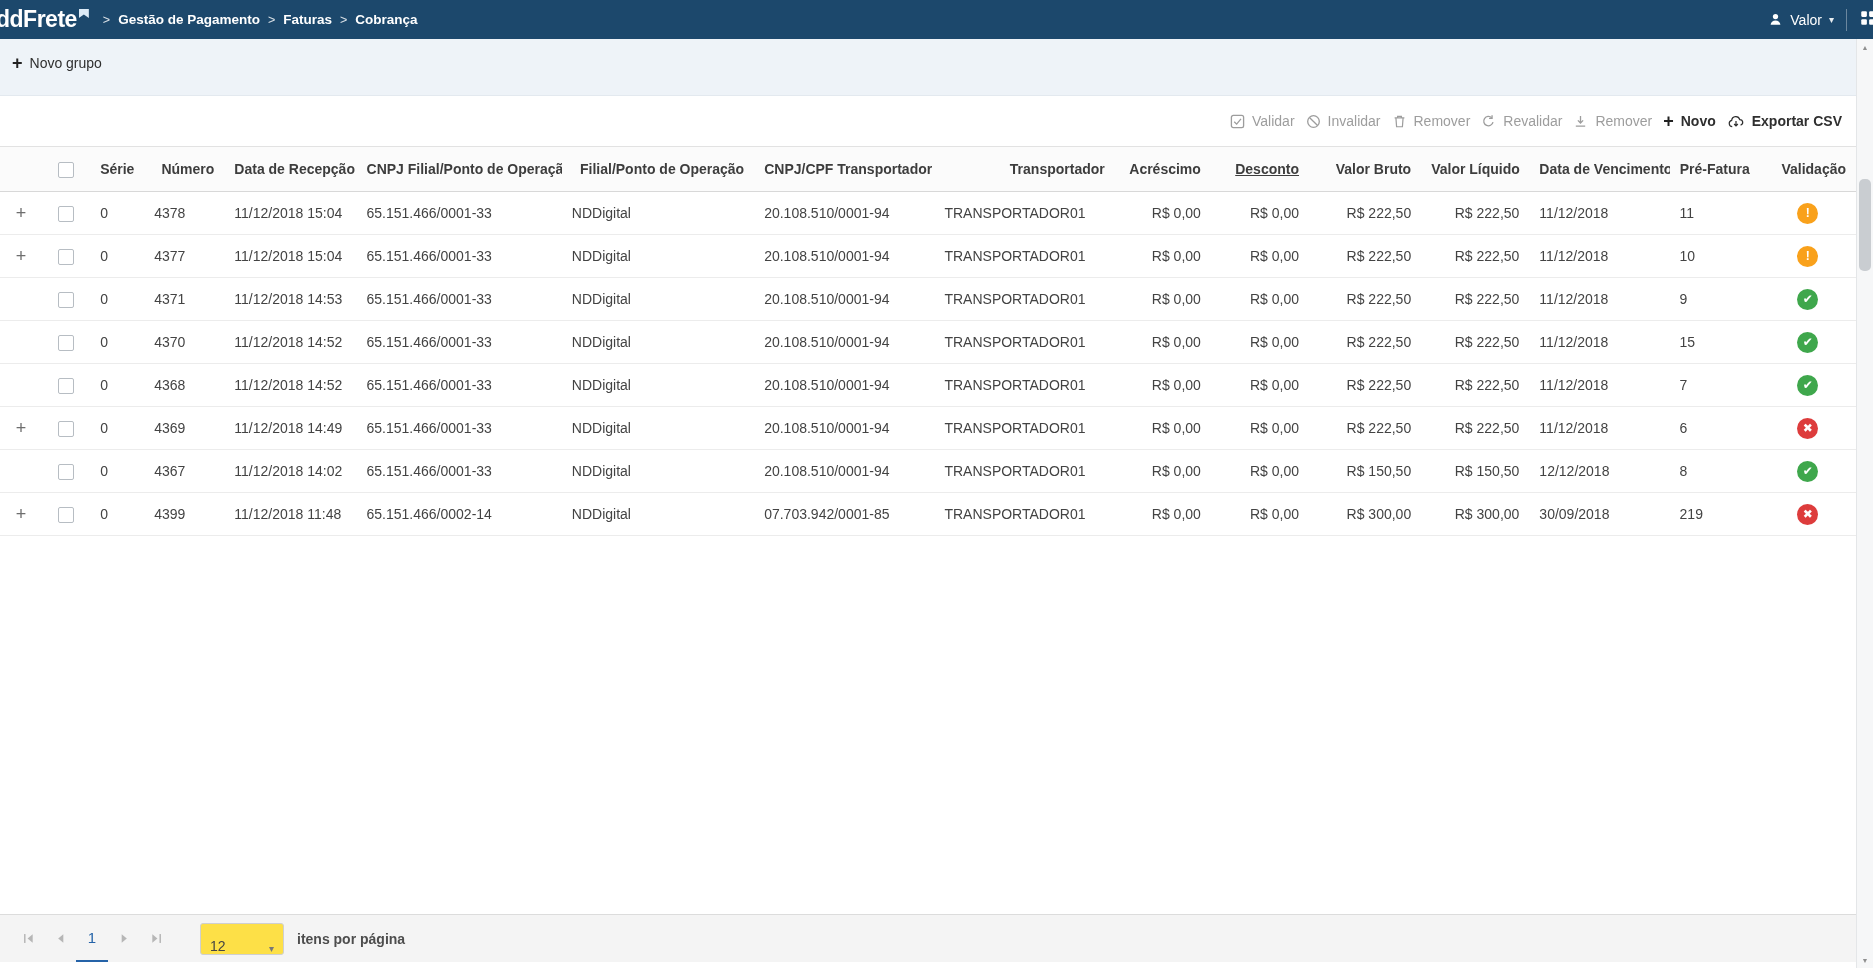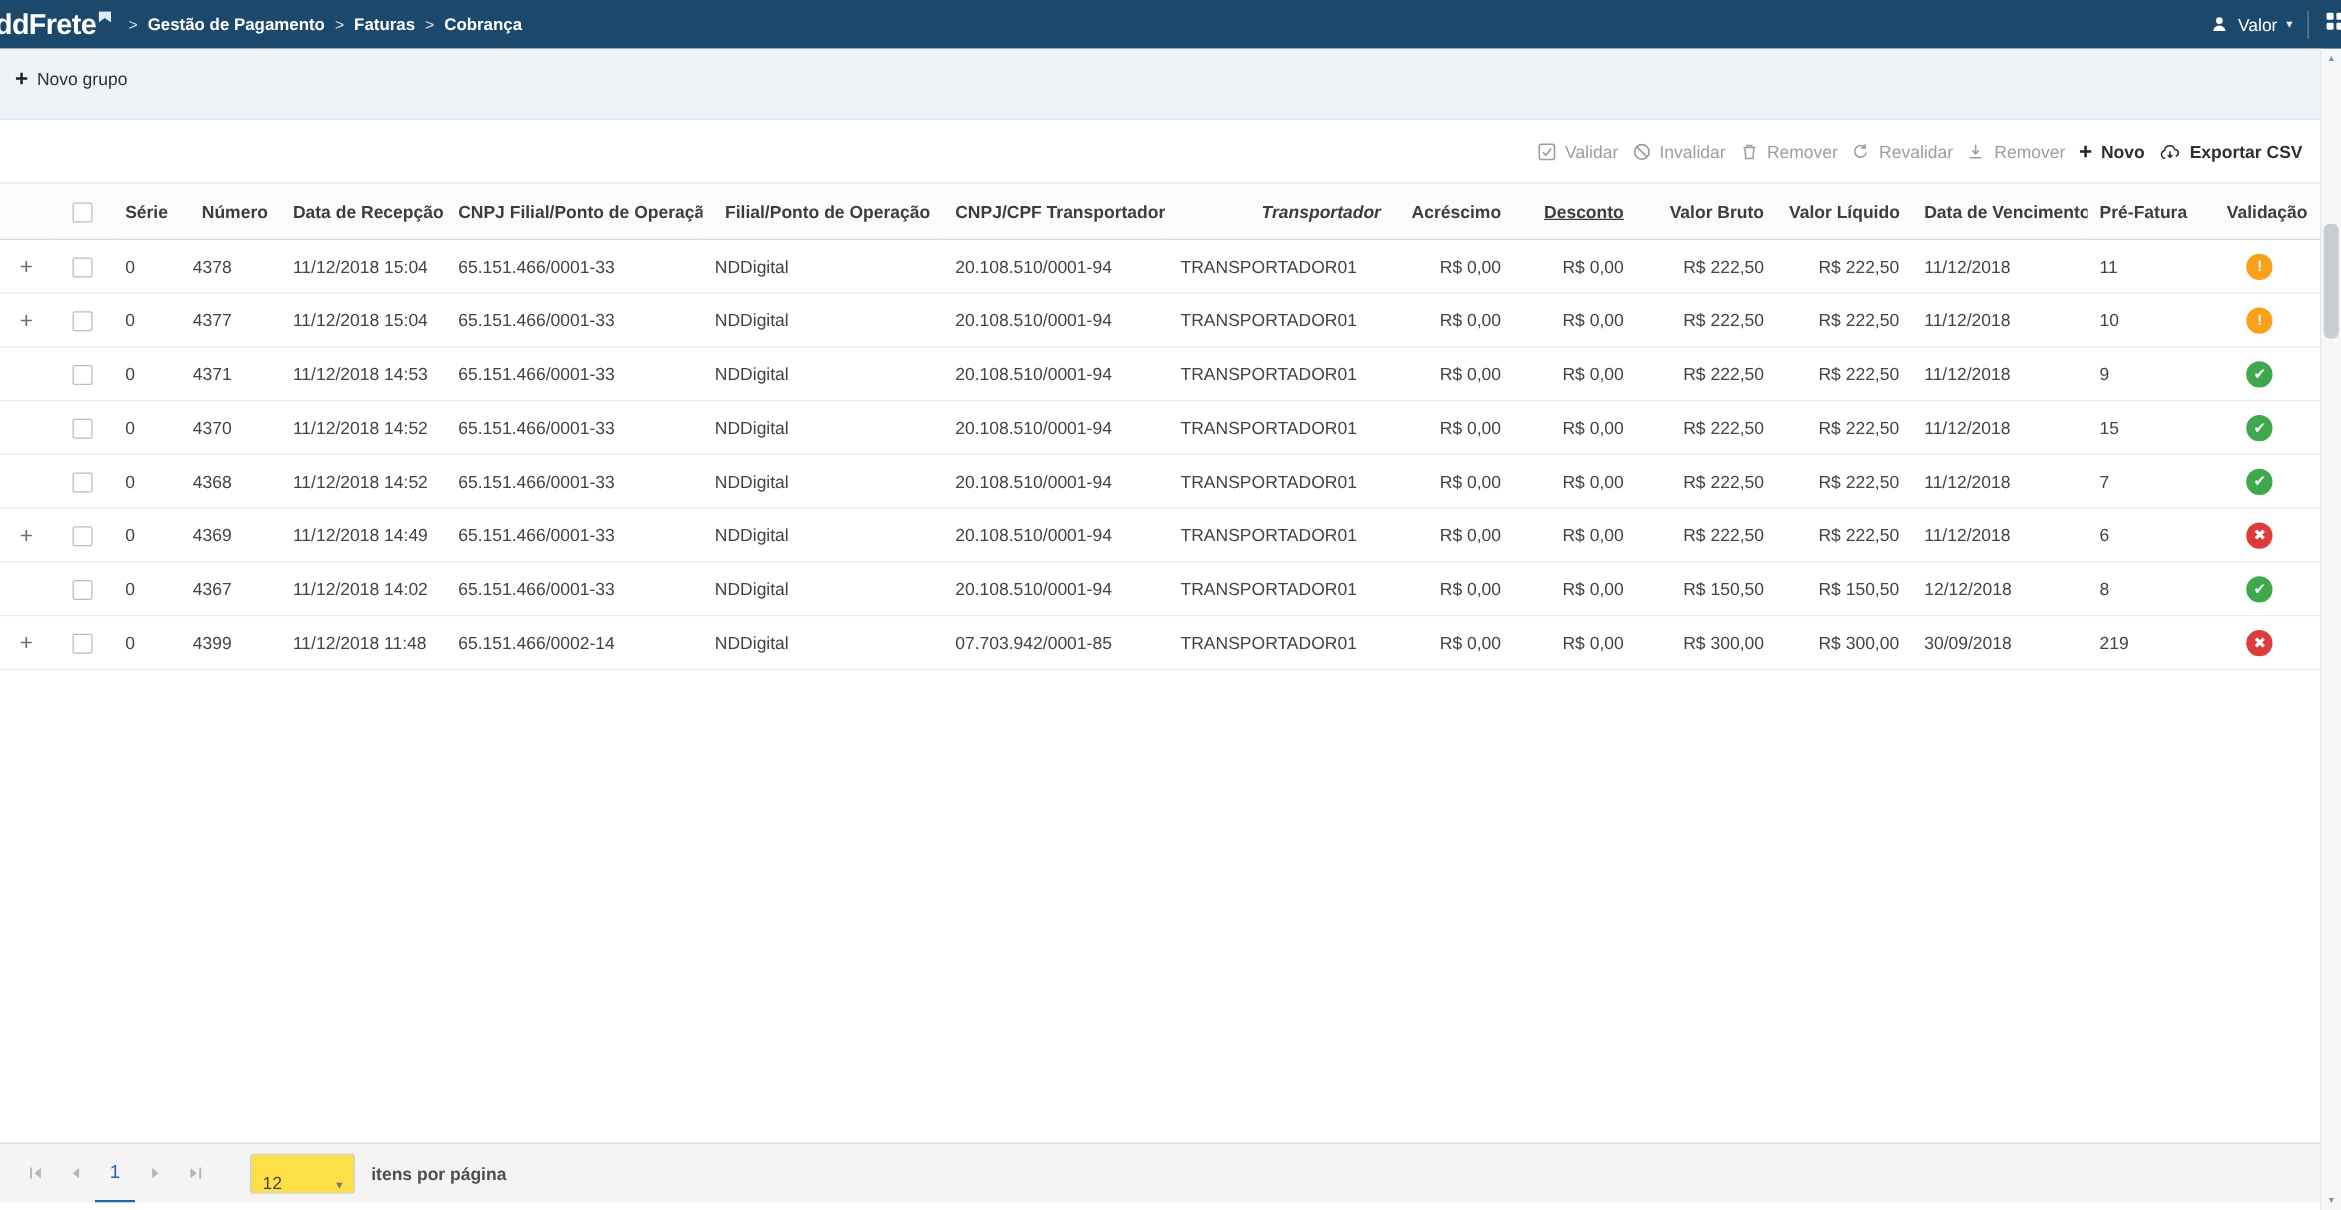--- a/index.html
+++ b/index.html
@@ -230,21 +230,21 @@
         <thead>
           <tr id="grid-head-row">
               <th style="width: 42px;"></th>
               <th class="center" style="width: 48px;"><input type="checkbox" style=""></th>
               <th style="width: 54px;"><span>Série</span></th>
               <th style="width: 80px;"><span>Número</span></th>
               <th style="width: 132px;"><span>Data de Recepção</span></th>
               <th style="width: 205px;"><span>CNPJ Filial/Ponto de Operação</span></th>
               <th style="width: 192px;"><span>Filial/Ponto de Operação</span></th>
               <th style="width: 180px;"><span>CNPJ/CPF Transportador</span></th>
-              <th style="width: 180px; font-style: italic;"><span>Transportador</span></th>
+              <th style="width: 180px;"><span>Transportador</span></th>
               <th class="right" style="width: 96px;"><span>Acréscimo</span></th>
               <th class="right" style="width: 98px; text-decoration: underline;"><span>Desconto</span></th>
               <th class="right" style="width: 112px;"><span>Valor Bruto</span></th>
               <th class="right" style="width: 108px;"><span>Valor Líquido</span></th>
               <th style="width: 140px;"><span>Data de Vencimento</span></th>
               <th style="width: 90px;"><span>Pré-Fatura</span></th>
               <th style="width: 96px;"><span>Validação</span></th>
             </tr>
         </thead>
         <tbody id="grid-body">

